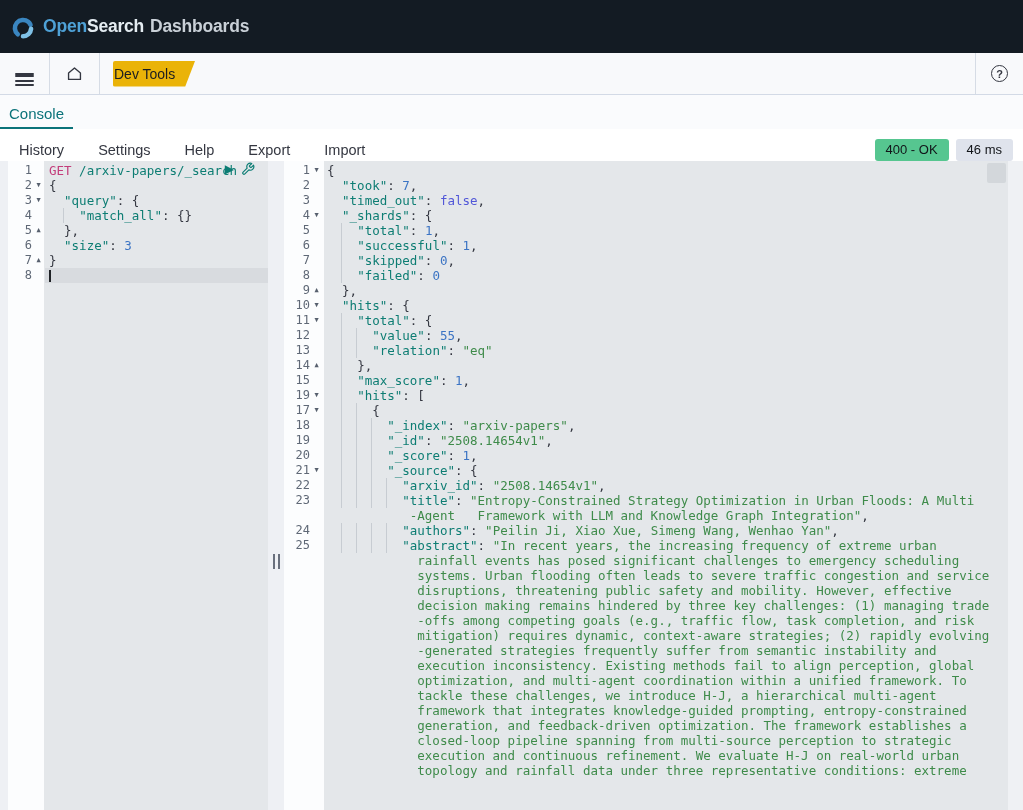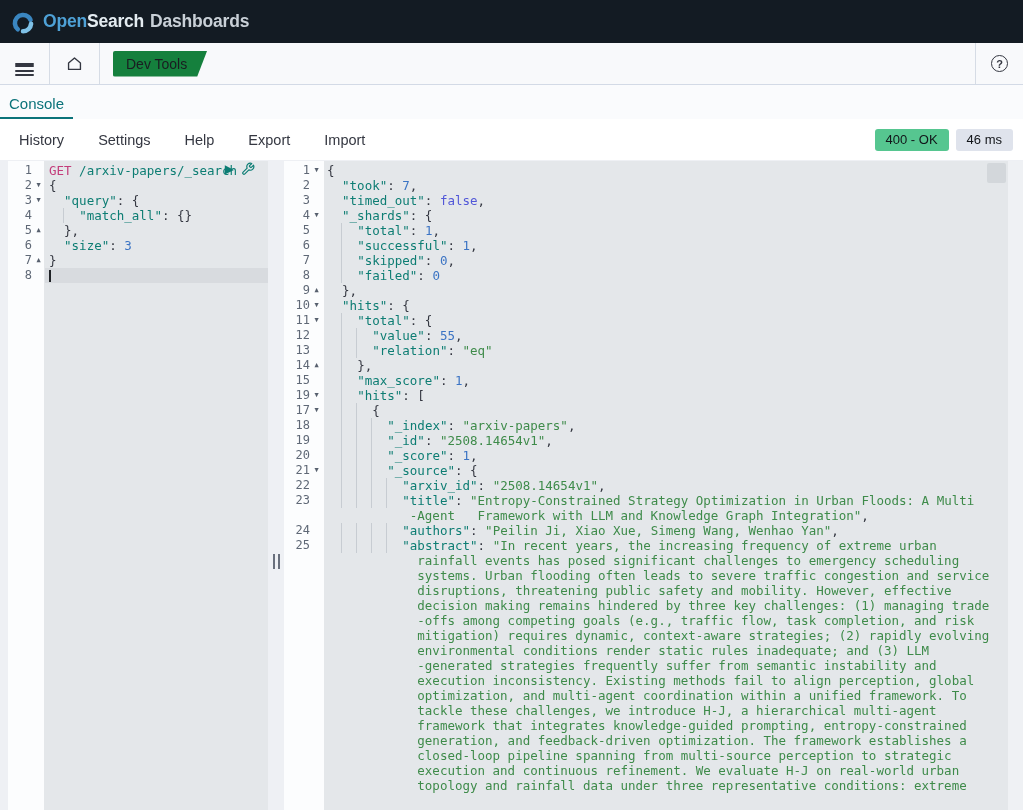--- a/index.html
+++ b/index.html
@@ -3,34 +3,34 @@
 <meta charset="utf-8">
 <title>OpenSearch Dashboards</title>
 <style>
   * { box-sizing: border-box; }
   html,body { margin:0; padding:0; }
   body {
     width:1023px; height:810px; overflow:hidden; position:relative;
     background:#eef0f4; font-family:"Liberation Sans", sans-serif;
   }
   
-  .topbar { height:43px; background:#131b23; display:flex; align-items:center; padding-left:10px; }
+  .topbar { height:53px; background:#131b23; display:flex; align-items:center; padding-left:10px; }
   .logo-mark { width:26px; height:26px; margin-right:7px; }
   .brand { font-weight:700; font-size:17.5px; letter-spacing:-0.2px; white-space:pre; }
   .brand .b-open { color:#4ea1d6; }
   .brand .b-search { color:#e4ecf1; }
   .brand .b-dash { color:#c9d0d7; margin-left:6px; }
   
   .navbar { height:42px; background:#f8f9fb; border-bottom:1px solid #d3dae6; display:flex; align-items:center; }
   .vdiv { width:1px; align-self:stretch; background:#d6dce5; }
   .icon-btn { padding:0 15px; display:flex; align-items:center; align-self:stretch; cursor:pointer; }
   .hamburger div { width:19px; height:2px; background:#343741; margin:2.5px 0; border-radius:1px; }
   .crumb {
-    background:#15803d; color:#1a1c21; font-size:14px; line-height:14px;
-    padding:6px 20px 6px 13px; margin-left:13px;
+    background:#eab308; color:#1a1c21; font-size:14px; line-height:14px;
+    padding:6px 20px 6px 1px; margin-left:13px;
     clip-path:polygon(0 0, 100% 0, calc(100% - 10px) 100%, 0 100%);
     border-radius:2px 0 0 2px;
   }
   .nav-spacer { flex:1; }
   .help-circle {
     width:17px; height:17px; border:1.6px solid #343741; border-radius:50%;
     display:flex; align-items:center; justify-content:center;
     font-size:11px; color:#343741; font-weight:700;
   }
   
@@ -185,21 +185,20 @@
         <div class="line"><span class="ln">23</span><span class="foldw"></span><span class="code"><span class="ind">  </span><span class="ind g">  </span><span class="ind g">  </span><span class="ind g">  </span><span class="ind g">  </span><span class="tok-k">"title"</span><span class="tok-p">: </span><span class="tok-s">"Entropy-Constrained Strategy Optimization in Urban Floods: A Multi</span></span></div>
         <div class="line"><span class="ln"></span><span class="foldw"></span><span class="code"><span class="ind">           </span><span class="tok-s">-Agent   Framework with LLM and Knowledge Graph Integration"</span><span class="tok-p">,</span></span></div>
         <div class="line"><span class="ln">24</span><span class="foldw"></span><span class="code"><span class="ind">  </span><span class="ind g">  </span><span class="ind g">  </span><span class="ind g">  </span><span class="ind g">  </span><span class="tok-k">"authors"</span><span class="tok-p">: </span><span class="tok-s">"Peilin Ji, Xiao Xue, Simeng Wang, Wenhao Yan"</span><span class="tok-p">,</span></span></div>
         <div class="line"><span class="ln">25</span><span class="foldw"></span><span class="code"><span class="ind">  </span><span class="ind g">  </span><span class="ind g">  </span><span class="ind g">  </span><span class="ind g">  </span><span class="tok-k">"abstract"</span><span class="tok-p">: </span><span class="tok-s">"In recent years, the increasing frequency of extreme urban</span></span></div>
         <div class="line"><span class="ln"></span><span class="foldw"></span><span class="code"><span class="ind">            </span><span class="tok-s">rainfall events has posed significant challenges to emergency scheduling</span></span></div>
         <div class="line"><span class="ln"></span><span class="foldw"></span><span class="code"><span class="ind">            </span><span class="tok-s">systems. Urban flooding often leads to severe traffic congestion and service</span></span></div>
         <div class="line"><span class="ln"></span><span class="foldw"></span><span class="code"><span class="ind">            </span><span class="tok-s">disruptions, threatening public safety and mobility. However, effective</span></span></div>
         <div class="line"><span class="ln"></span><span class="foldw"></span><span class="code"><span class="ind">            </span><span class="tok-s">decision making remains hindered by three key challenges: (1) managing trade</span></span></div>
         <div class="line"><span class="ln"></span><span class="foldw"></span><span class="code"><span class="ind">            </span><span class="tok-s">-offs among competing goals (e.g., traffic flow, task completion, and risk</span></span></div>
         <div class="line"><span class="ln"></span><span class="foldw"></span><span class="code"><span class="ind">            </span><span class="tok-s">mitigation) requires dynamic, context-aware strategies; (2) rapidly evolving</span></span></div>
-        <div class="line"><span class="ln"></span><span class="foldw"></span><span class="code"><span class="ind">            </span><span class="tok-s">environmental conditions render static rules inadequate; and (3) LLM</span></span></div>
         <div class="line"><span class="ln"></span><span class="foldw"></span><span class="code"><span class="ind">            </span><span class="tok-s">-generated strategies frequently suffer from semantic instability and</span></span></div>
         <div class="line"><span class="ln"></span><span class="foldw"></span><span class="code"><span class="ind">            </span><span class="tok-s">execution inconsistency. Existing methods fail to align perception, global</span></span></div>
         <div class="line"><span class="ln"></span><span class="foldw"></span><span class="code"><span class="ind">            </span><span class="tok-s">optimization, and multi-agent coordination within a unified framework. To</span></span></div>
         <div class="line"><span class="ln"></span><span class="foldw"></span><span class="code"><span class="ind">            </span><span class="tok-s">tackle these challenges, we introduce H-J, a hierarchical multi-agent</span></span></div>
         <div class="line"><span class="ln"></span><span class="foldw"></span><span class="code"><span class="ind">            </span><span class="tok-s">framework that integrates knowledge-guided prompting, entropy-constrained</span></span></div>
         <div class="line"><span class="ln"></span><span class="foldw"></span><span class="code"><span class="ind">            </span><span class="tok-s">generation, and feedback-driven optimization. The framework establishes a</span></span></div>
         <div class="line"><span class="ln"></span><span class="foldw"></span><span class="code"><span class="ind">            </span><span class="tok-s">closed-loop pipeline spanning from multi-source perception to strategic</span></span></div>
         <div class="line"><span class="ln"></span><span class="foldw"></span><span class="code"><span class="ind">            </span><span class="tok-s">execution and continuous refinement. We evaluate H-J on real-world urban</span></span></div>
         <div class="line"><span class="ln"></span><span class="foldw"></span><span class="code"><span class="ind">            </span><span class="tok-s">topology and rainfall data under three representative conditions: extreme</span></span></div>
         <div class="line"><span class="ln"></span><span class="foldw"></span><span class="code"><span class="ind">            </span></span></div>

